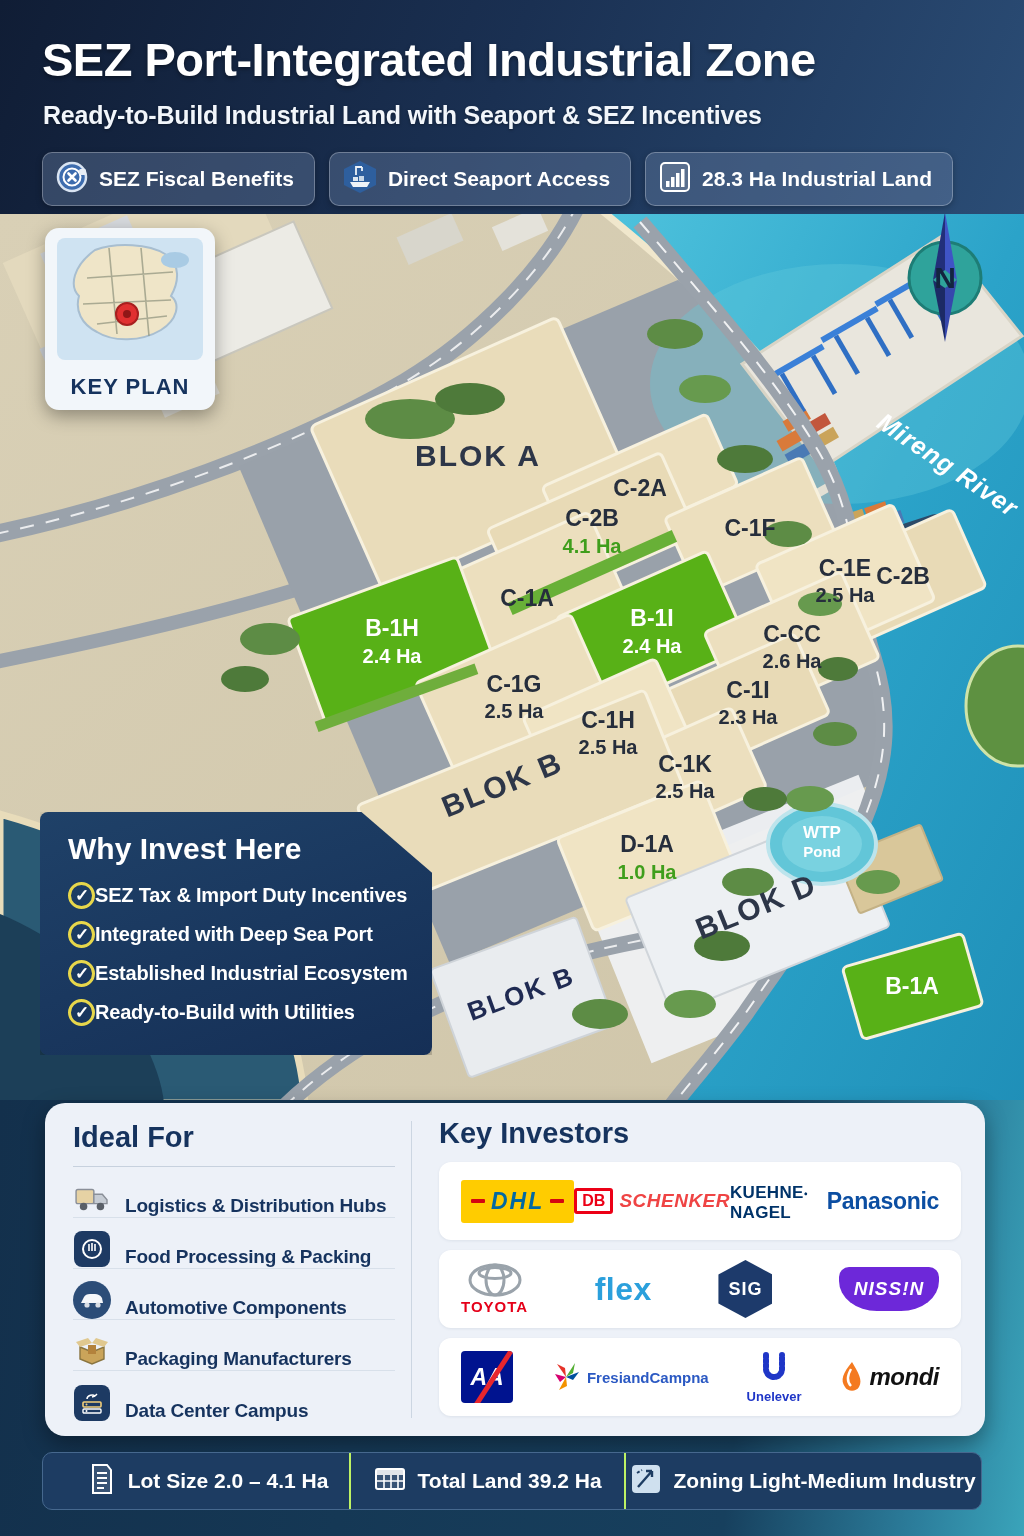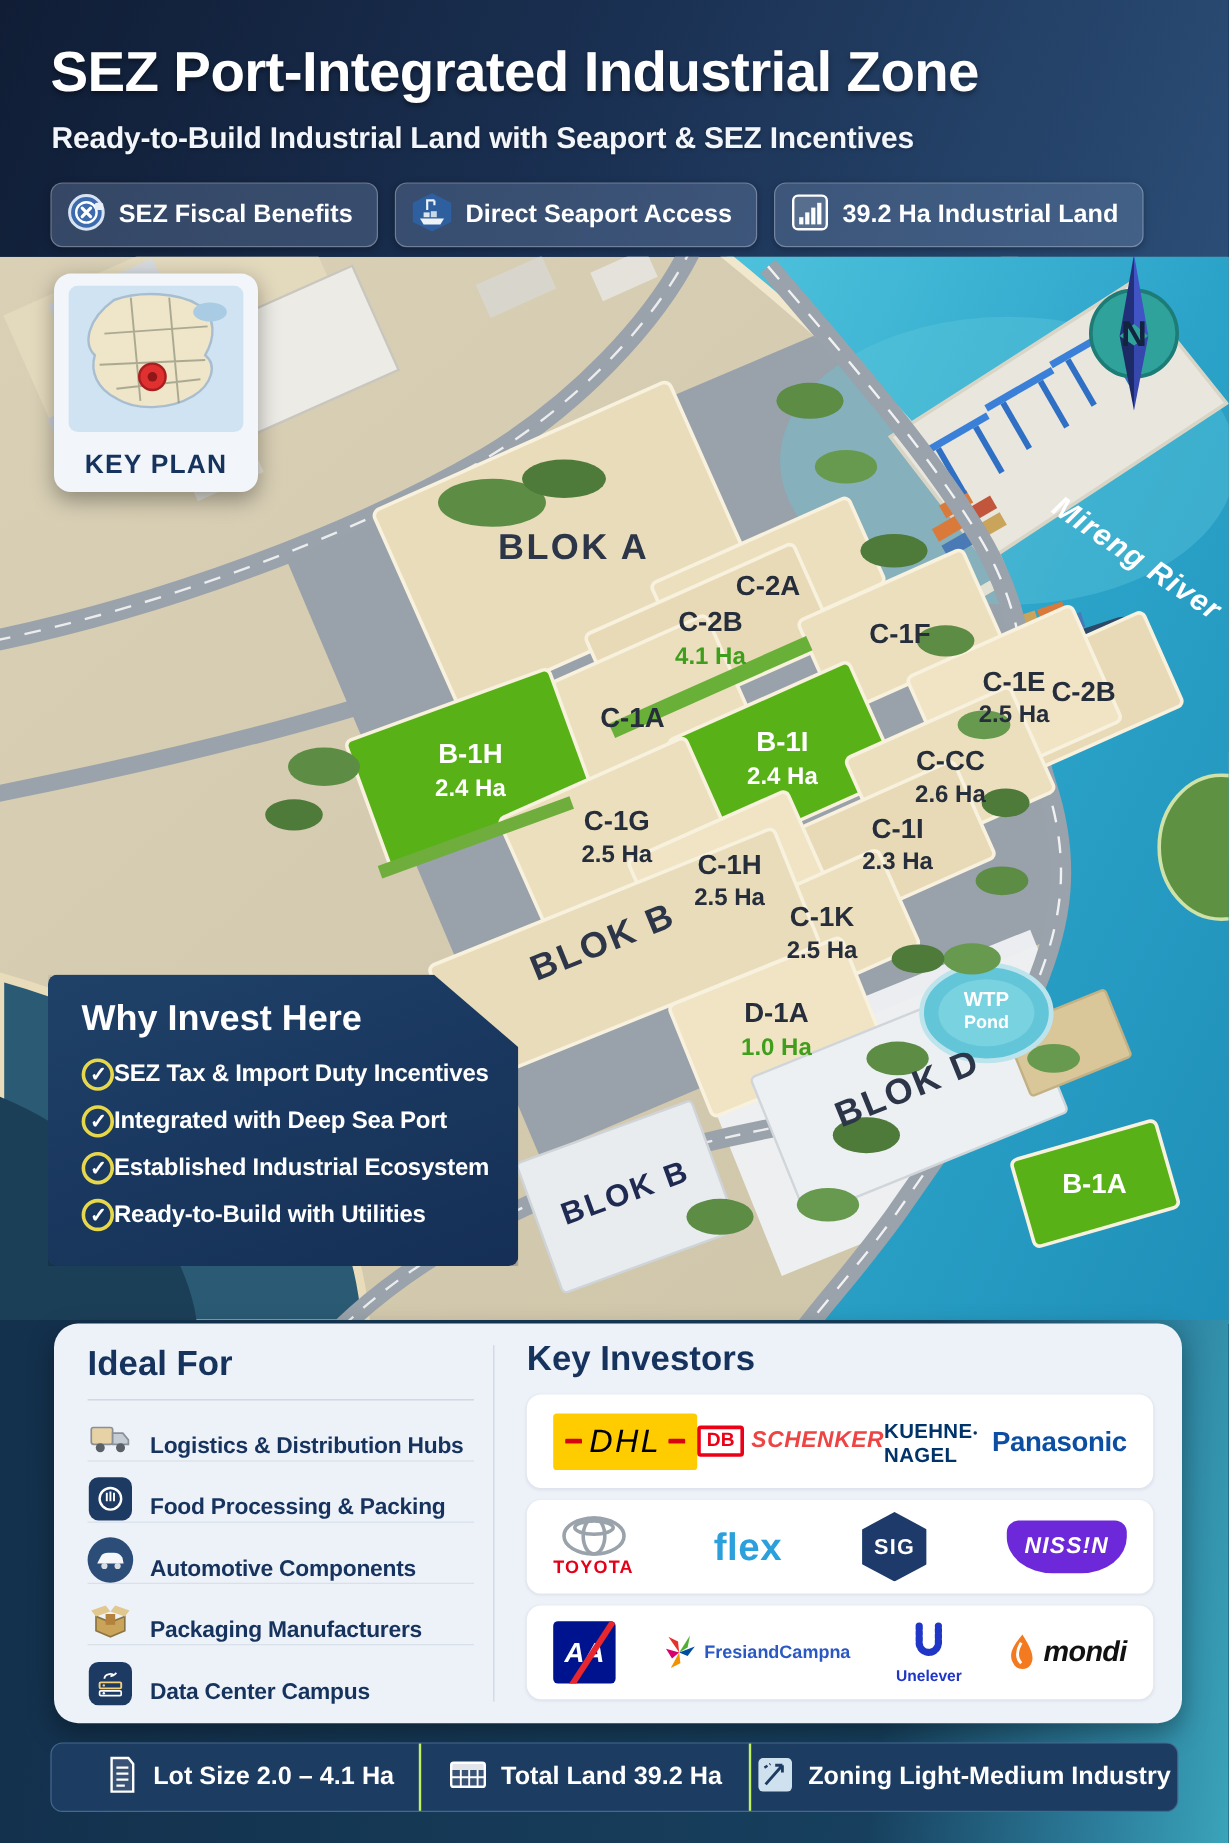--- a/index.html
+++ b/index.html
@@ -79,21 +79,21 @@
 
   .investors { position:absolute; left:394px; top:14px; right:24px; }
   .inv-title { color:#16335e; font-size:29px; font-weight:bold; margin-bottom:12px; }
   .inv-row { height:78px; background:#fff; border-radius:12px; margin-bottom:10px;
     display:flex; align-items:center; justify-content:space-between; padding:0 22px;
     box-shadow:0 1px 3px rgba(30,50,80,.08); }
 
   
   .logo { display:flex; align-items:center; justify-content:center; }
   .dhl { background:#ffcc00; padding:8px 10px; border-radius:3px; display:flex; align-items:center; gap:6px; }
-  .dhl-txt { color:#000000; font-size:27px; font-weight:normal; font-style:italic; letter-spacing:2px; }
+  .dhl-txt { color:#0369a1; font-size:23px; font-weight:bold; font-style:italic; letter-spacing:2px; }
   .dhl-dash { width:14px; height:4px; background:#d40511; border-radius:1px; }
   .db-box { border:3px solid #ec0016; color:#ec0016; font-size:16px; font-weight:bold;
     padding:1px 5px; border-radius:3px; }
   .schenker { color:#ef4444; font-size:19px; font-weight:bold; letter-spacing:.5px; margin-left:6px;font-style:italic; }
   .kn { color:#003369; font-size:17px; font-weight:bold; letter-spacing:.3px; }
   .panasonic { color:#0b4ea2; font-size:23px; font-weight:bold; letter-spacing:-0.3px; }
   .toyota { flex-direction:column; gap:1px; }
   .toyota-txt { color:#e50019; font-size:15px; font-weight:bold; letter-spacing:1px; }
   .flex-logo { color:#2ba0dc; font-size:32px; font-weight:bold; letter-spacing:.5px; }
   .sig { width:54px; height:58px; background:#1d3a6b; color:#fff; font-size:18px; font-weight:bold;
@@ -157,21 +157,21 @@
       <div class="badge">
         <span>
           <svg width="34" height="34" viewBox="0 0 34 34">
             <rect x="3" y="3" width="28" height="28" rx="4" fill="rgba(255,255,255,.14)" stroke="#fff" stroke-width="2"></rect>
             <rect x="8" y="21" width="3.5" height="6" fill="#fff"></rect>
             <rect x="13" y="17" width="3.5" height="10" fill="#fff"></rect>
             <rect x="18" y="13" width="3.5" height="14" fill="#fff"></rect>
             <rect x="23" y="9" width="3.5" height="18" fill="#fff"></rect>
           </svg>
         </span>
-        <span class="badge-label">39.2 Ha Industrial Land</span>
+        <span class="badge-label">28.3 Ha Industrial Land</span>
       </div>
     </div>
   </div>
 
   <div class="scene">
     <svg width="1024" height="889" viewBox="0 0 1024 889">
       <defs>
         <linearGradient id="waterGrad" x1="0" y1="0" x2="1" y2="1">
           <stop offset="0" stop-color="#4fc3dd"></stop>
           <stop offset="0.5" stop-color="#2ba3c9"></stop>

